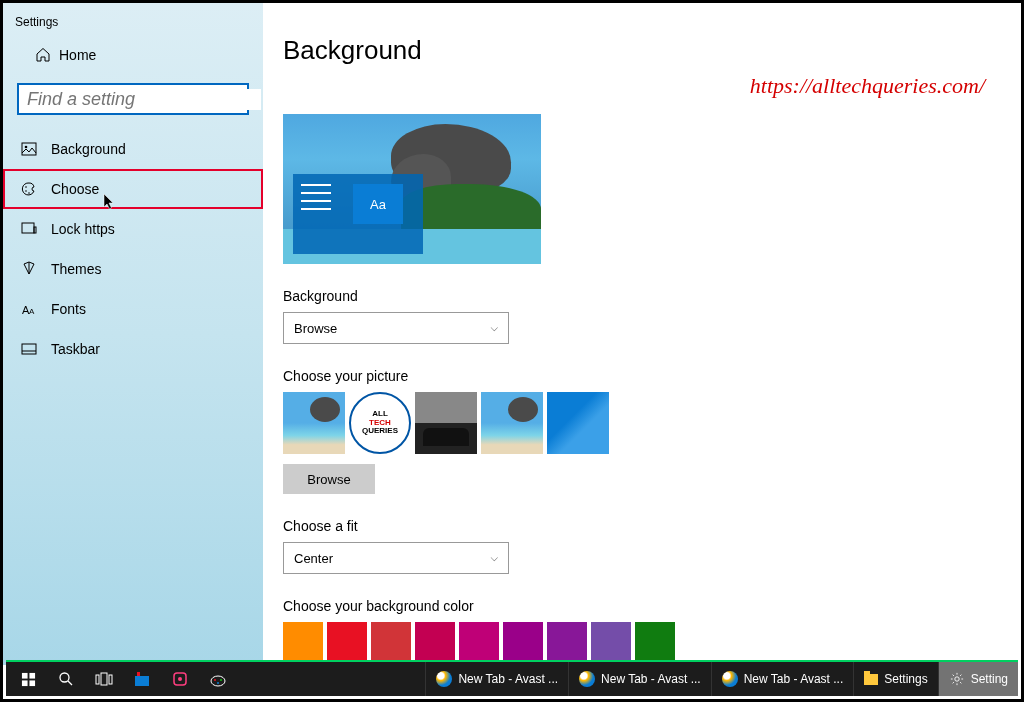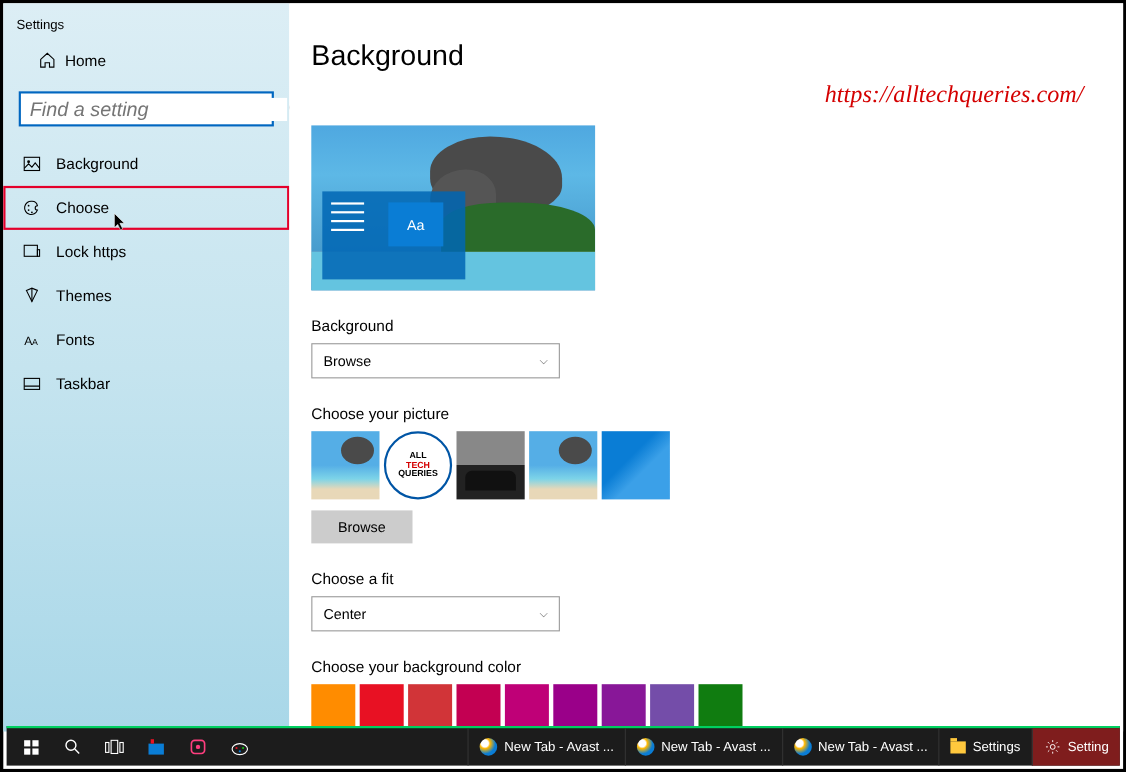--- a/index.html
+++ b/index.html
@@ -42,21 +42,21 @@
 .thumb.car::after { content: ""; position: absolute; bottom: 8px; left: 8px; right: 8px; height: 18px; background: #111; border-radius: 6px 6px 0 0; }
 .thumb.blue { background: linear-gradient(135deg, #0a7dd5 40%, #3ba0e8 60%); }
 .browse-btn { width: 92px; height: 30px; background: #ccc; border: none; font-size: 13px; cursor: pointer; margin-bottom: 24px; }
 .color-grid { display: flex; flex-wrap: wrap; gap: 4px; width: 420px; }
 .color-swatch { width: 40px; height: 40px; cursor: pointer; }
 .taskbar { position: absolute; left: 3px; right: 3px; bottom: 3px; height: 36px; background: #1c1c1c; border-top: 2px solid #00d060; display: flex; align-items: center; color: #fff; font-size: 12px; }
 .taskbar .left { display: flex; align-items: center; gap: 2px; padding-left: 4px; }
 .taskbar .tb-icon { width: 36px; height: 34px; display: flex; align-items: center; justify-content: center; cursor: pointer; }
 .taskbar .right { display: flex; align-items: center; margin-left: auto; }
 .taskbar .tab { display: flex; align-items: center; gap: 6px; padding: 0 10px; height: 34px; cursor: pointer; border-left: 1px solid #333; }
-.taskbar .tab.active { background: #7f1d1d; }
+.taskbar .tab.active { background: #737373; }
 .browser-icon { width: 16px; height: 16px; border-radius: 50%; background: radial-gradient(circle at 30% 30%, #fff 20%, #ffb800 30%, #0a7dd5 60%); }
 .folder-icon-sm { width: 14px; height: 11px; background: #ffc83d; position: relative; }
 .folder-icon-sm::before { content: ""; position: absolute; top: -3px; left: 0; width: 6px; height: 3px; background: #ffc83d; }
 svg { display: block; }
 </style>
 </head>
 <body>
 
 <div class="frame">
 <div class="app">

